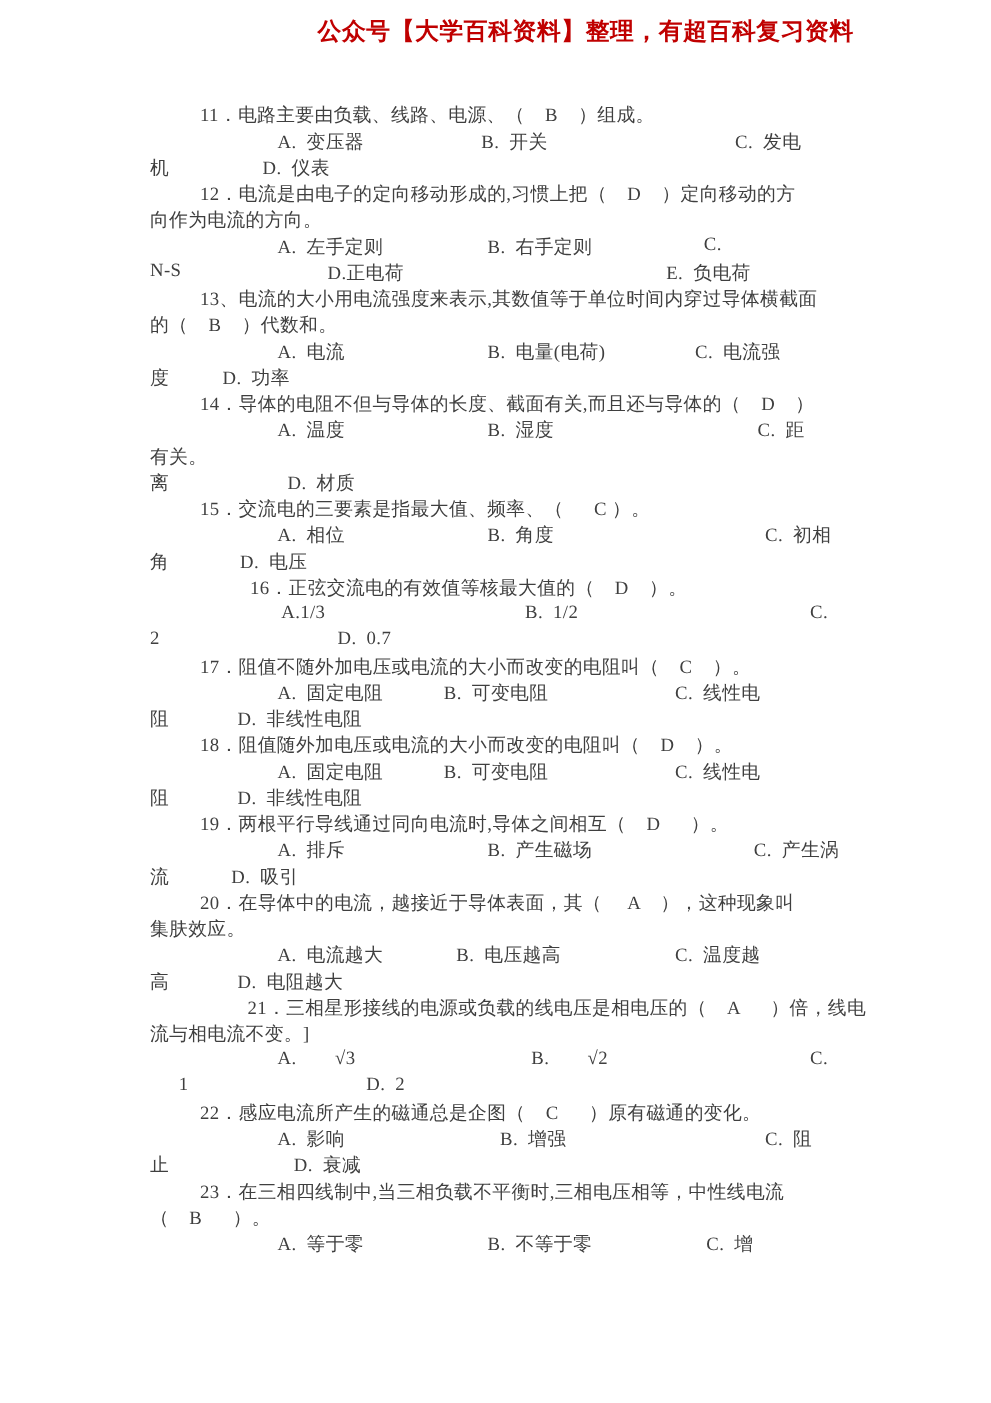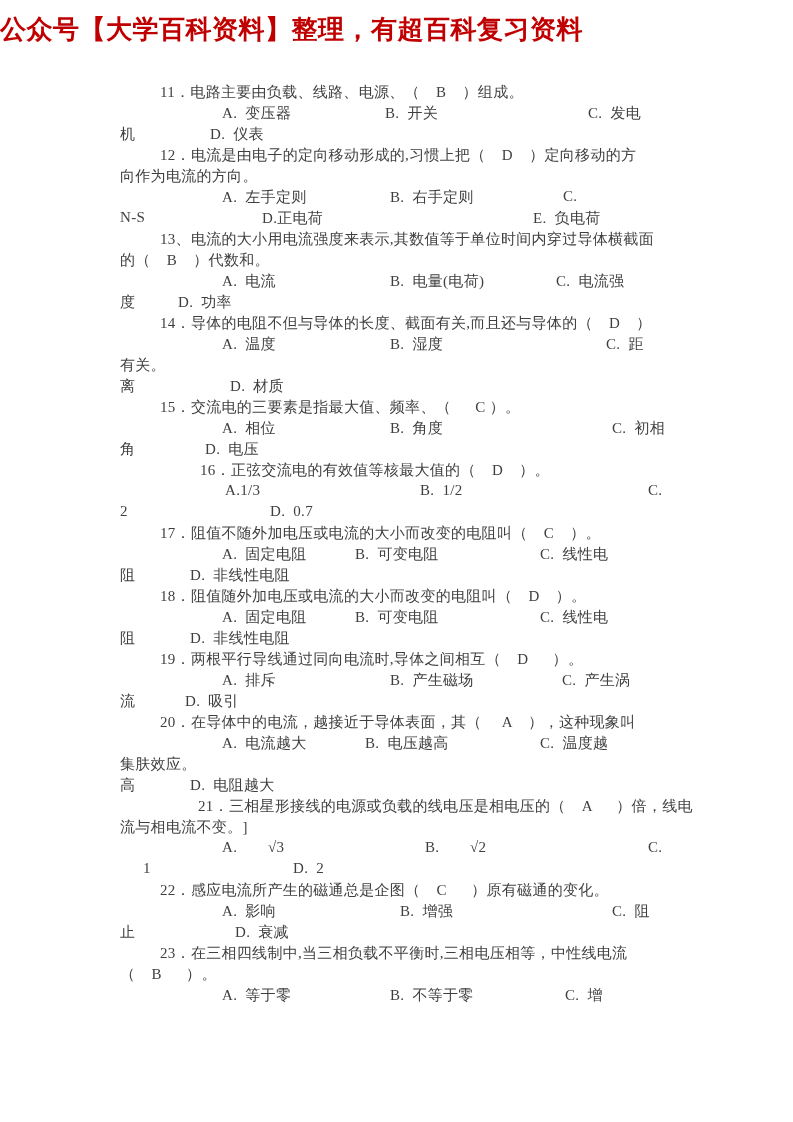--- a/index.html
+++ b/index.html
@@ -15,22 +15,22 @@
     overflow:hidden;
   }
   .page{
     position:relative;
     width:793px;height:1122px;
     background:var(--page-bg);
   }
   .doc-title{
     position:absolute;
     top:12px;left:0;width:683px;
-    text-align:left;
-    font-size:26px;
+    text-align:right;
+    font-size:19px;
     font-weight:bold;
     color:var(--title-color);
     letter-spacing:0.5px;
     white-space:pre;
   }
   .doc-body{
     position:absolute;
     top:83px;left:0;width:793px;
     color:var(--body-color);
     font-size:15px;
@@ -114,21 +114,21 @@
       <div class="line">
         <span class="seg" style="left: 160px;">15．交流电的三要素是指最大值、频率、（      C ）。</span>
       </div>
       <div class="line">
         <span class="seg" style="left: 222px;">A.  相位</span>
         <span class="seg" style="left: 390px;">B.  角度</span>
         <span class="seg" style="left: 612px;">C.  初相</span>
       </div>
       <div class="line">
         <span class="seg" style="left: 120px;">角</span>
-        <span class="seg" style="left: 205px;">D.  电压</span>
+        <span class="seg" style="left: 192px;">D.  电压</span>
       </div>
       <div class="line">
         <span class="seg" style="left: 160px; margin-left: 40px;">16．正弦交流电的有效值等核最大值的（    D    ）。</span>
       </div>
       <div class="line">
         <span class="seg" style="left: 225px;">A.1/3</span>
         <span class="seg" style="left: 420px;">B.  1/2</span>
         <span class="seg" style="left: 648px;">C.</span>
       </div>
       <div class="line">
@@ -158,36 +158,36 @@
       <div class="line">
         <span class="seg" style="left: 120px;">阻</span>
         <span class="seg" style="left: 190px;">D.  非线性电阻</span>
       </div>
       <div class="line">
         <span class="seg" style="left: 160px;">19．两根平行导线通过同向电流时,导体之间相互（    D      ）。</span>
       </div>
       <div class="line">
         <span class="seg" style="left: 222px;">A.  排斥</span>
         <span class="seg" style="left: 390px;">B.  产生磁场</span>
-        <span class="seg" style="left: 562px;">C.  产生涡</span>
+        <span class="seg" style="left: 603px;">C.  产生涡</span>
       </div>
       <div class="line">
         <span class="seg" style="left: 120px;">流</span>
         <span class="seg" style="left: 185px;">D.  吸引</span>
       </div>
       <div class="line">
         <span class="seg" style="left: 160px;">20．在导体中的电流，越接近于导体表面，其（     A    ），这种现象叫</span>
+      </div>
+      <div class="line">
+        <span class="seg" style="left: 120px;">集肤效应。</span>
       </div>
       <div class="line">
         <span class="seg" style="left: 222px;">A.  电流越大</span>
         <span class="seg" style="left: 365px;">B.  电压越高</span>
         <span class="seg" style="left: 540px;">C.  温度越</span>
-      </div>
-      <div class="line">
-        <span class="seg" style="left: 120px;">集肤效应。</span>
       </div>
       <div class="line">
         <span class="seg" style="left: 120px;">高</span>
         <span class="seg" style="left: 190px;">D.  电阻越大</span>
       </div>
       <div class="line">
         <span class="seg" style="left: 160px; margin-left: 38px;">21．三相星形接线的电源或负载的线电压是相电压的（    A      ）倍，线电</span>
       </div>
       <div class="line">
         <span class="seg" style="left: 120px;">流与相电流不变。]</span>

